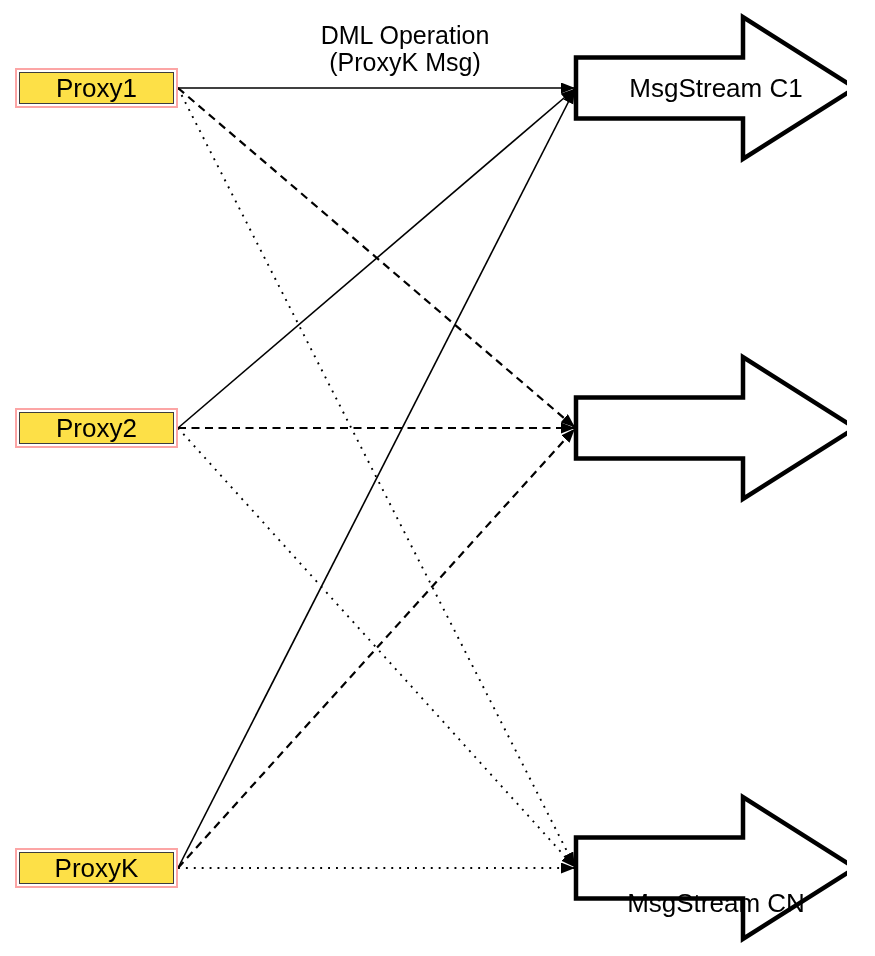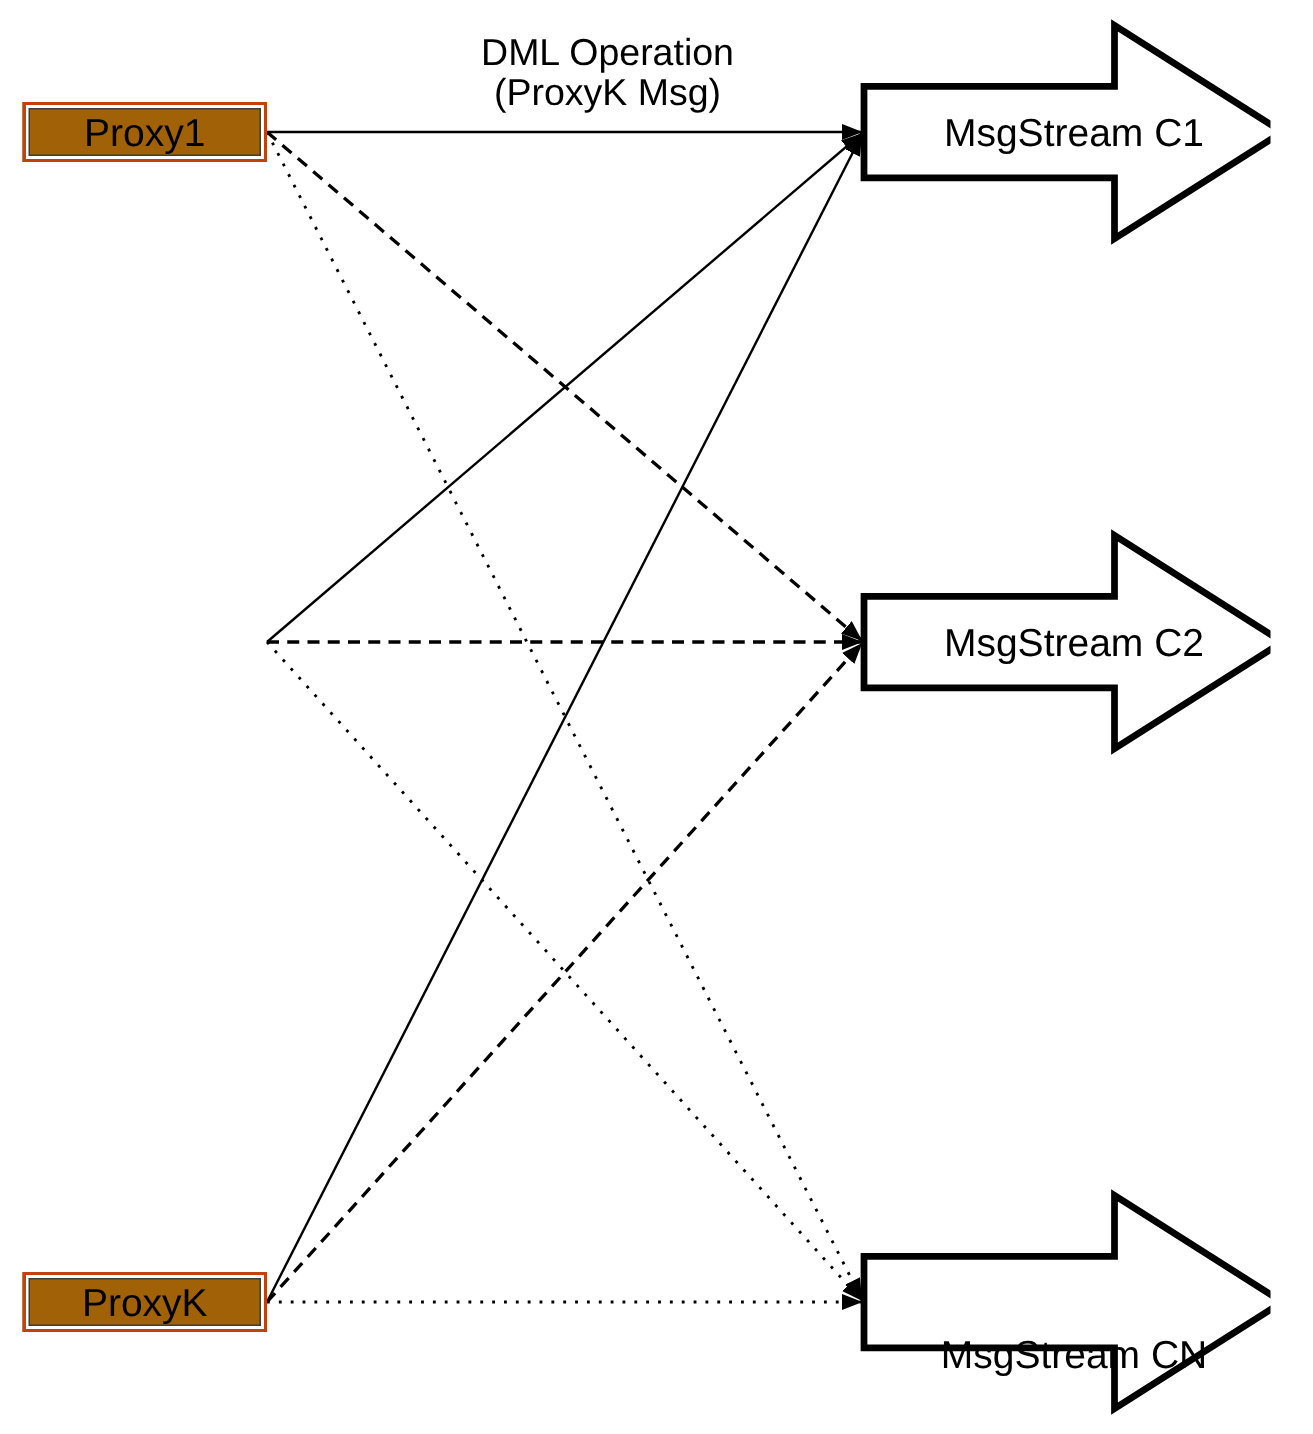--- a/index.html
+++ b/index.html
@@ -37,22 +37,22 @@
     line-height: 27px;
     white-space: nowrap;
   }
   
   .proxy {
     position: absolute;
     left: 15px;
     width: 163px;
     height: 40px;
     box-sizing: border-box;
-    background: #a16207;
-    border: 2px solid #c2410c;
+    background: #fde047;
+    border: 2px solid #fca5a5;
     box-shadow: inset 0 0 0 2px #ffffff, inset 0 0 0 3px #3d3d3d;
     display: flex;
     align-items: center;
     justify-content: center;
     font-size: 26px;
   }
   .proxy-1 { top: 68px; }
   .proxy-2 { top: 408px; }
   .proxy-k { top: 848px; }
   
@@ -100,21 +100,23 @@
   </svg>
 
   <div class="top-label">
     <div>DML Operation</div>
     <div>(ProxyK Msg)</div>
   </div>
 
   <div class="proxy proxy-1">
     <span>Proxy1</span>
   </div>
+  <div class="proxy proxy-2">
+    <span>Proxy2</span>
+  </div>
   <div class="proxy proxy-k">
     <span>ProxyK</span>
   </div>
 
   <div class="stream-label stream-label-c1">MsgStream C1</div>
-  <div class="stream-label stream-label-c2">MsgStream C2</div>
   <div class="stream-label stream-label-cn">MsgStream CN</div>
 
 </div>
 
 </body></html>

